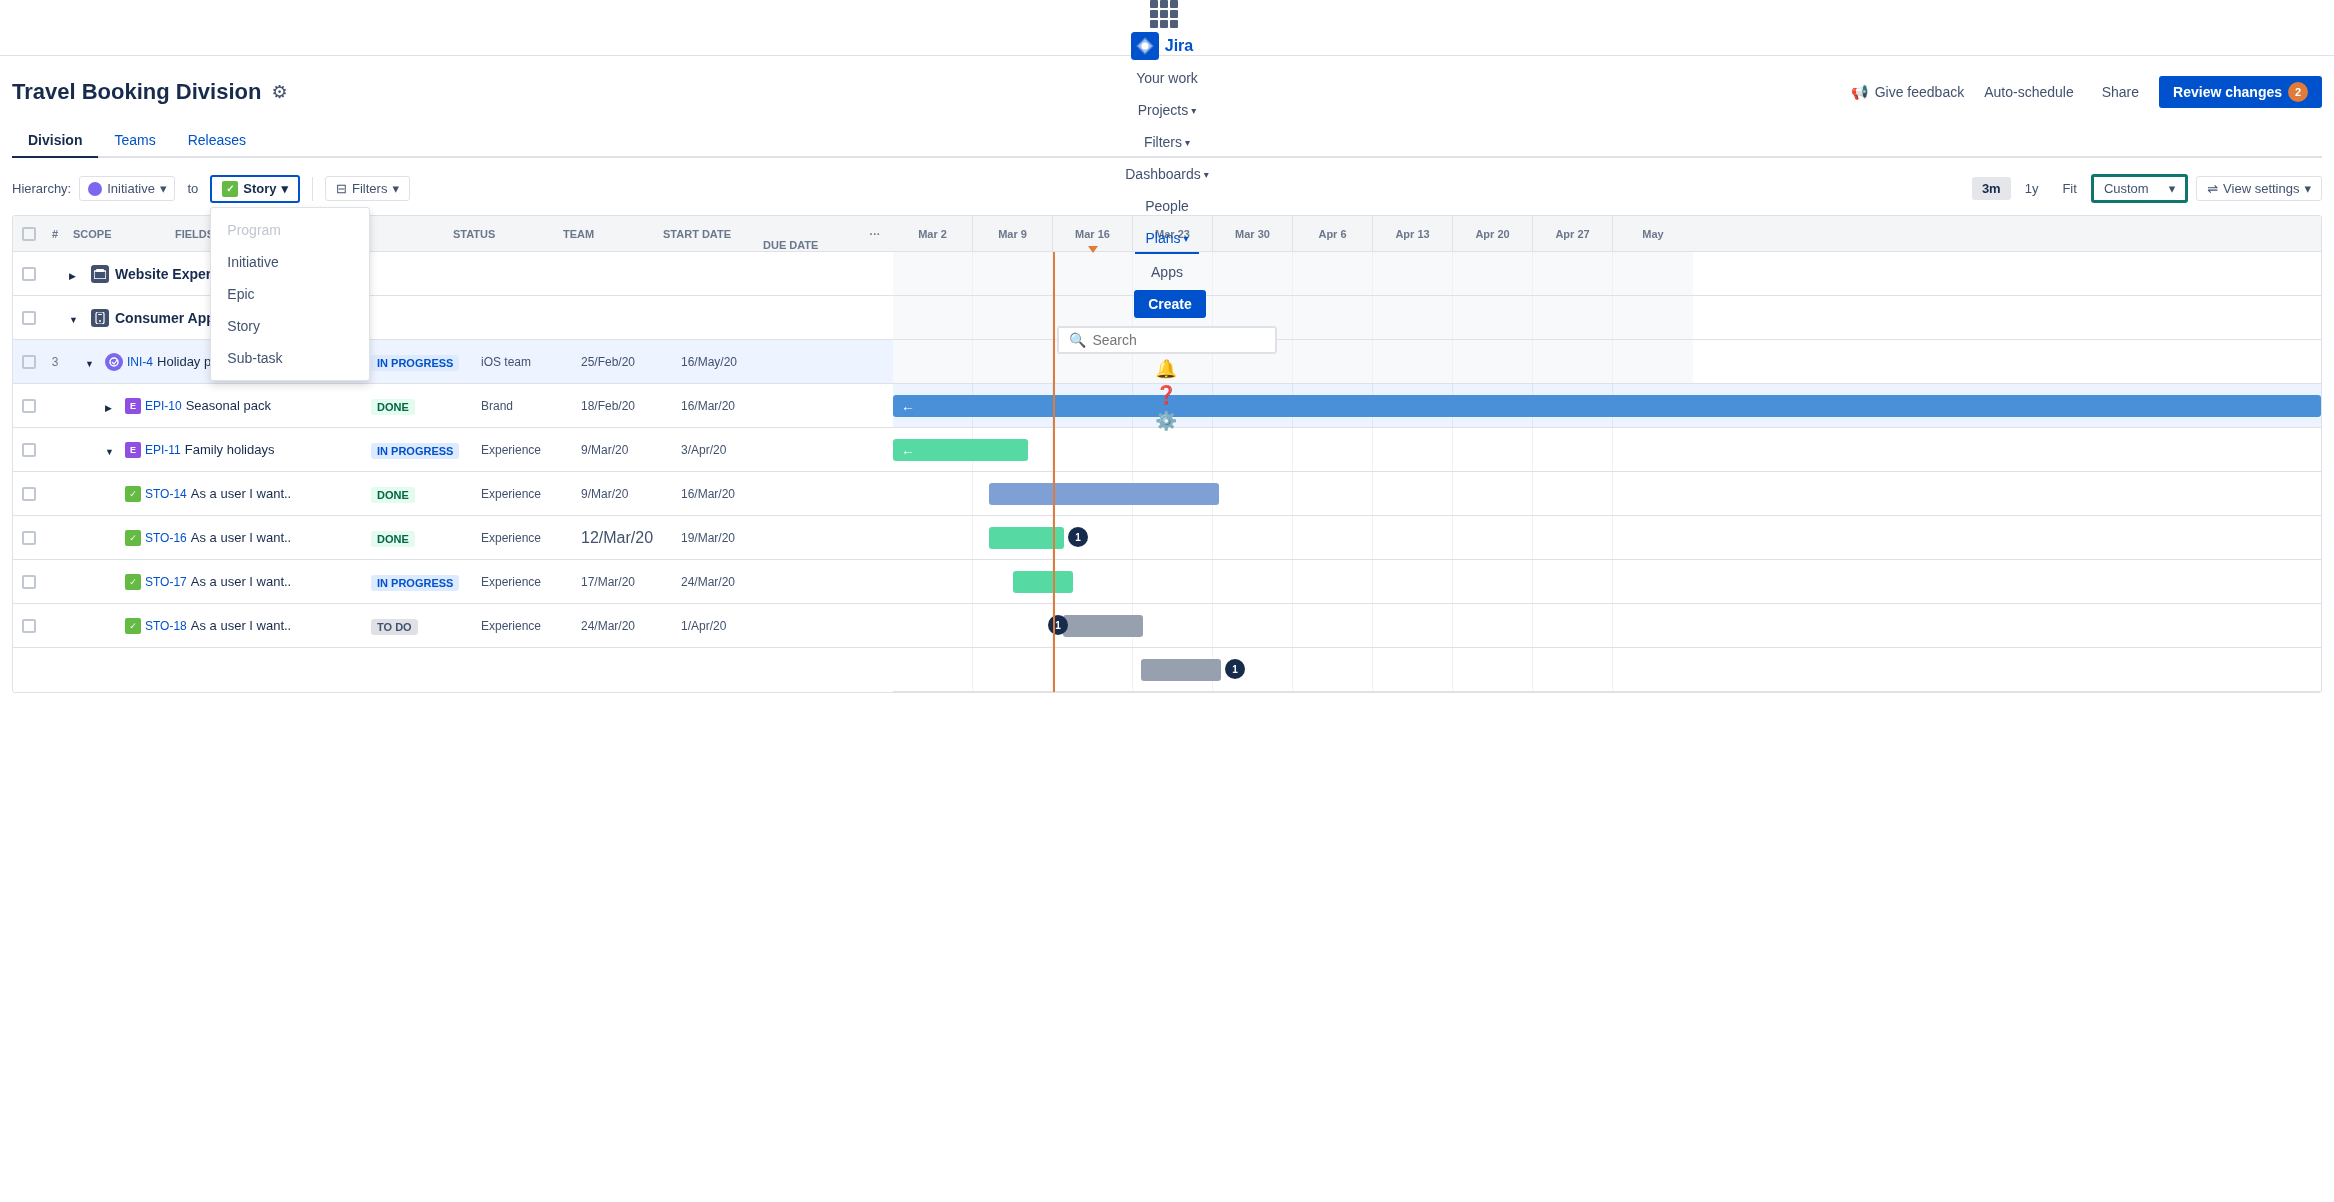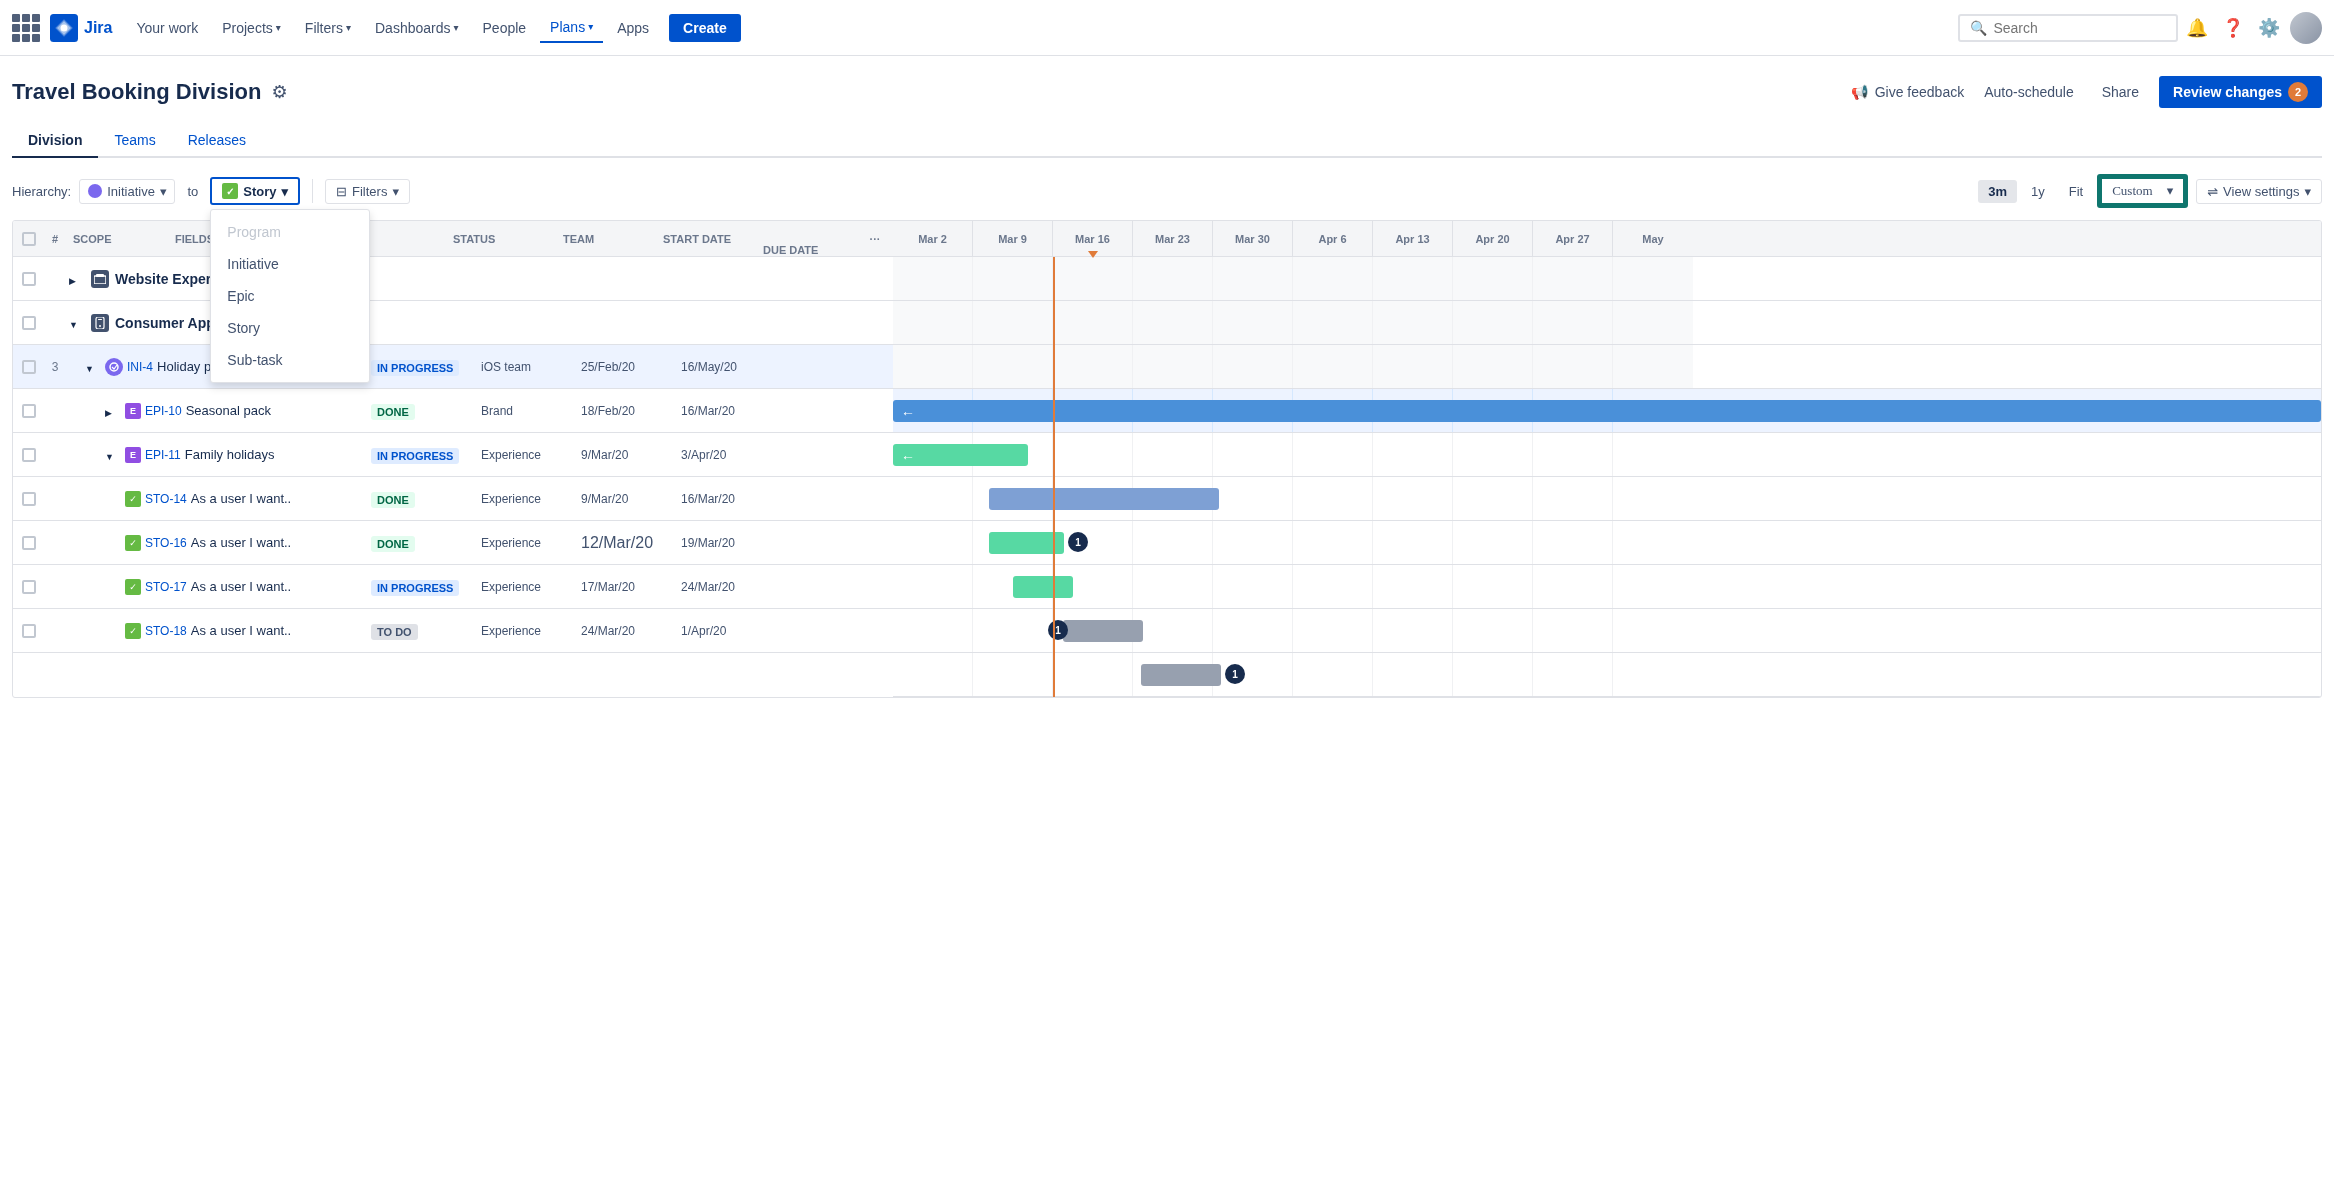--- a/index.html
+++ b/index.html
@@ -2,21 +2,21 @@
 <html><head>
   <meta charset="utf-8">
   <style>
     * { box-sizing: border-box; margin: 0; padding: 0; }
     body { font-family: -apple-system, BlinkMacSystemFont, 'Segoe UI', sans-serif; font-size: 14px; background: #fff; color: #172b4d; }
 
     
     .topnav {
       display: flex; align-items: center; height: 56px;
       background: #fff; border-bottom: 1px solid #dfe1e6;
-      padding: 0 12px; gap: 4px; position: relative; z-index: 100;
+      padding: 0 12px; gap: 4px; position: relative; z-index: 100; flex-direction: column;
     }
     .topnav-grid { display: flex; align-items: center; margin-right: 6px; }
     .topnav-grid span { display: grid; grid-template-columns: repeat(3,8px); gap: 2px; }
     .topnav-grid span i { width:8px; height:8px; background:#505f79; border-radius:1px; }
     .topnav-logo { display: flex; align-items: center; gap: 6px; margin-right: 10px; color:#0052cc; font-weight:700; font-size:16px; }
     .topnav-logo svg { width:28px; height:28px; }
     .topnav-link { padding: 6px 10px; color: #42526e; font-size:14px; cursor:pointer; border-radius:3px; display:flex; align-items:center; gap:3px; white-space:nowrap; }
     .topnav-link.active { color:#0052cc; border-bottom: 2px solid #0052cc; border-radius:0; }
     .topnav-chevron { font-size:10px; }
     .topnav-create {
@@ -56,21 +56,21 @@
     .hierarchy-btn { display:flex; align-items:center; gap:5px; border:1px solid #dfe1e6; border-radius:3px; padding:4px 8px; cursor:pointer; background:#fff; font-size:13px; color:#42526e; }
     .to-label { color:#42526e; font-size:13px; margin:0 4px; }
     .story-btn { display:flex; align-items:center; gap:5px; border:1px solid #dfe1e6; border-radius:3px; padding:4px 10px; cursor:pointer; background:#fff; font-size:13px; font-weight:600; color:#172b4d; position:relative; }
     .story-icon { width:16px; height:16px; background:#65ba43; border-radius:2px; display:inline-flex; align-items:center; justify-content:center; color:#fff; font-size:10px; }
     .divider-v { width:1px; height:24px; background:#dfe1e6; margin:0 4px; }
     .filter-btn { display:flex; align-items:center; gap:5px; border:1px solid #dfe1e6; border-radius:3px; padding:4px 10px; cursor:pointer; background:#fff; font-size:13px; color:#42526e; }
     .toolbar-spacer { flex:1; }
     .view-timeframe { display:flex; align-items:center; gap:4px; }
     .tf-btn { padding:4px 10px; font-size:13px; cursor:pointer; border-radius:3px; color:#42526e; }
     .tf-btn.active { background:#e4e6ea; font-weight:600; color:#172b4d; }
-    .custom-btn { display:flex; align-items:center; gap:14px; padding:4px 10px; font-size:13px; cursor:pointer; border:5px solid #0f766e; border-radius:3px; color:#42526e; background:#fff;font-family:Liberation Serif, serif; }
+    .custom-btn { display:flex; align-items:center; gap:20px; padding:4px 10px; font-size:13px; cursor:pointer; border:3px solid #0f766e; border-radius:3px; color:#42526e; background:#fff; }
     .view-settings-btn { display:flex; align-items:center; gap:5px; padding:4px 10px; font-size:13px; cursor:pointer; color:#42526e; border:1px solid #dfe1e6; border-radius:3px; background:#fff; }
 
     
     .dropdown {
       position:absolute; top:calc(100% + 4px); left:0; z-index:200;
       background:#fff; border:1px solid #dfe1e6; border-radius:3px;
       box-shadow:0 4px 8px rgba(0,0,0,.15); min-width:160px; padding:6px 0;
     }
     .dd-item { padding:8px 16px; cursor:pointer; font-size:14px; color:#42526e; }
     .dd-item.disabled { color:#c1c7d0; cursor:default; }

